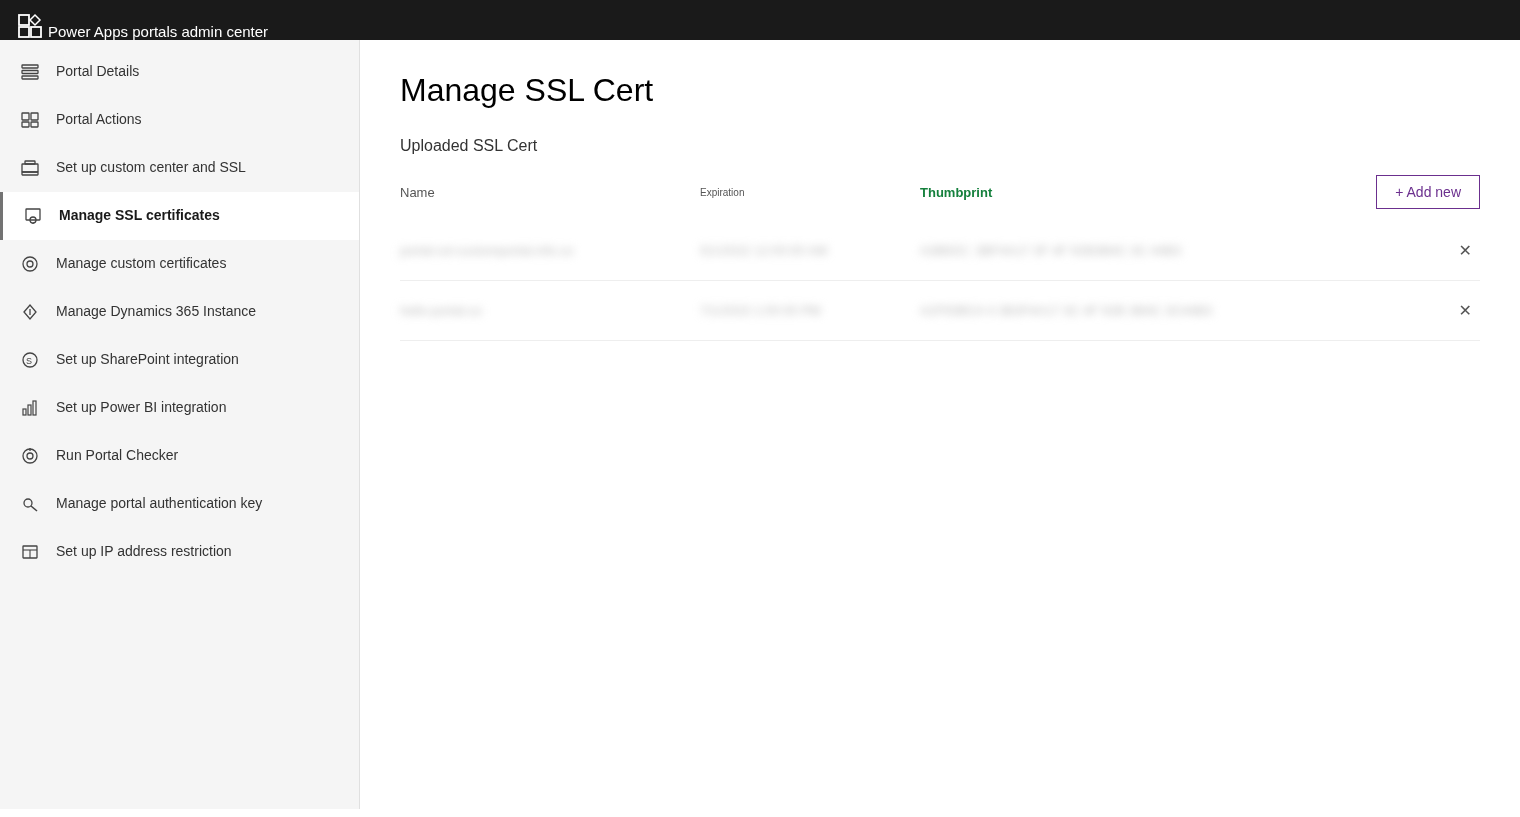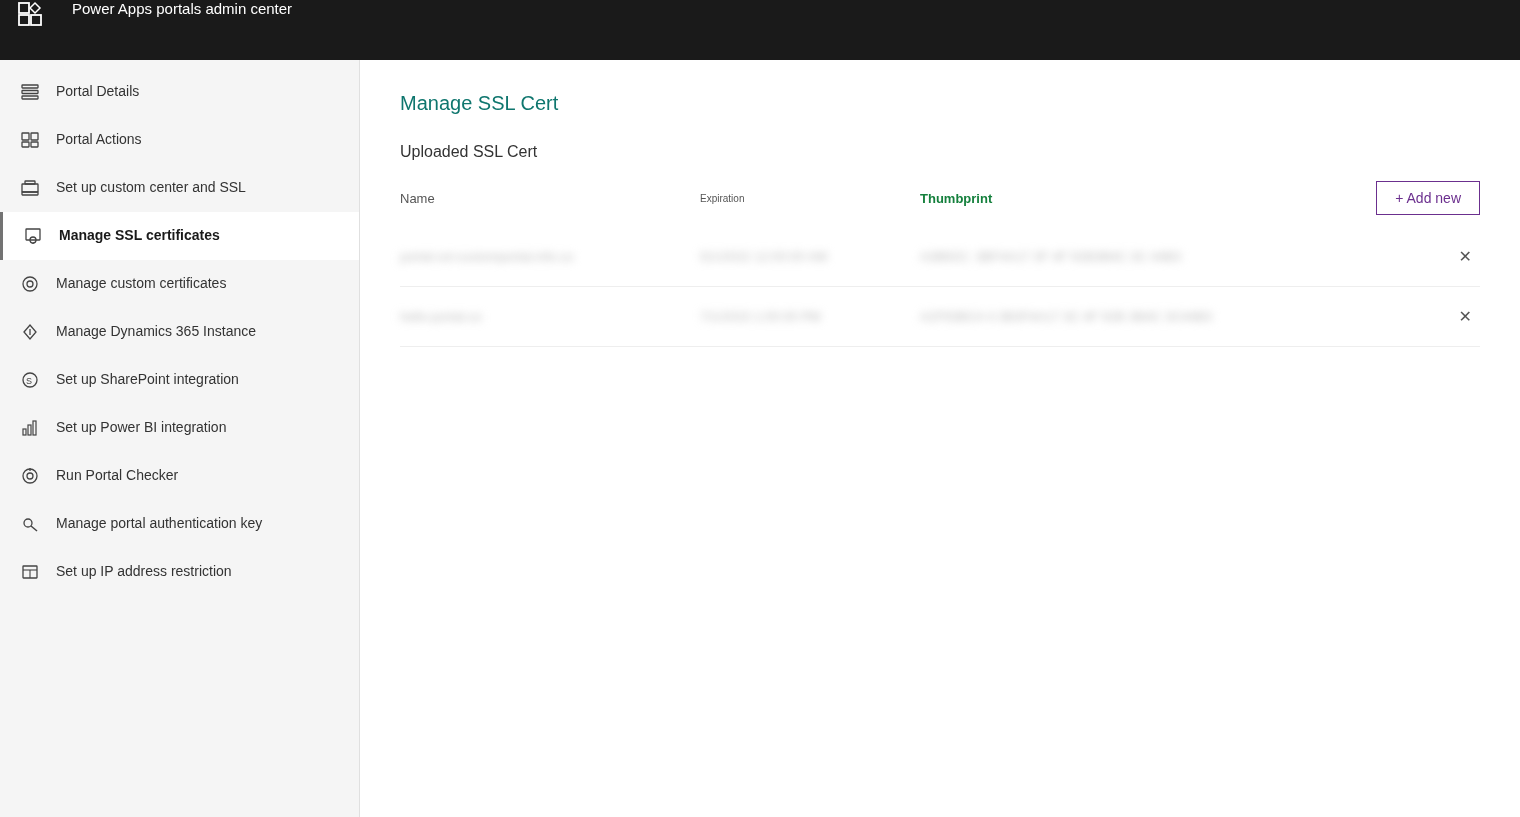--- a/index.html
+++ b/index.html
@@ -2,25 +2,25 @@
 <html><head>
   <meta charset="utf-8">
   <style>
     * { margin: 0; padding: 0; box-sizing: border-box; }
     body { font-family: 'Segoe UI', sans-serif; background: #fff; color: #333; height: 817px; width: 1520px; overflow: hidden; }
 
     
     .header {
       background: #1a1a1a;
       color: #fff;
-      height: 60px;
-      display: flex;
-      align-items: flex-start;
+      height: 40px;
+      display: flex;
+      align-items: flex-end;
       padding: 0 16px;
-      gap: 28px;
+      gap: 4px;
     }
     .header-logo {
       width: 28px;
       height: 28px;
     }
     .header-title {
       font-size: 15px;
       font-weight: 400;
       color: #fff;
     }
@@ -69,23 +69,23 @@
     }
 
     
     .main {
       flex: 1;
       padding: 32px 40px;
       overflow-y: auto;
       background: #fff;
     }
     .page-title {
-      font-size: 20px;
+      font-size: 32px;
       font-weight: 400;
-      color: #0f766e;
+      color: #000000;
       margin-bottom: 28px;
     }
     .section-title {
       font-size: 16px;
       color: #333;
       margin-bottom: 20px;
     }
     .col-name { flex: 0 0 300px; font-size: 13px; color: #555; }
     .col-expiration { flex: 0 0 220px; font-size: 10px; color: #555; }
     .col-thumbprint { flex: 1; font-size: 13px; color: #15803d; font-weight: bold; }

